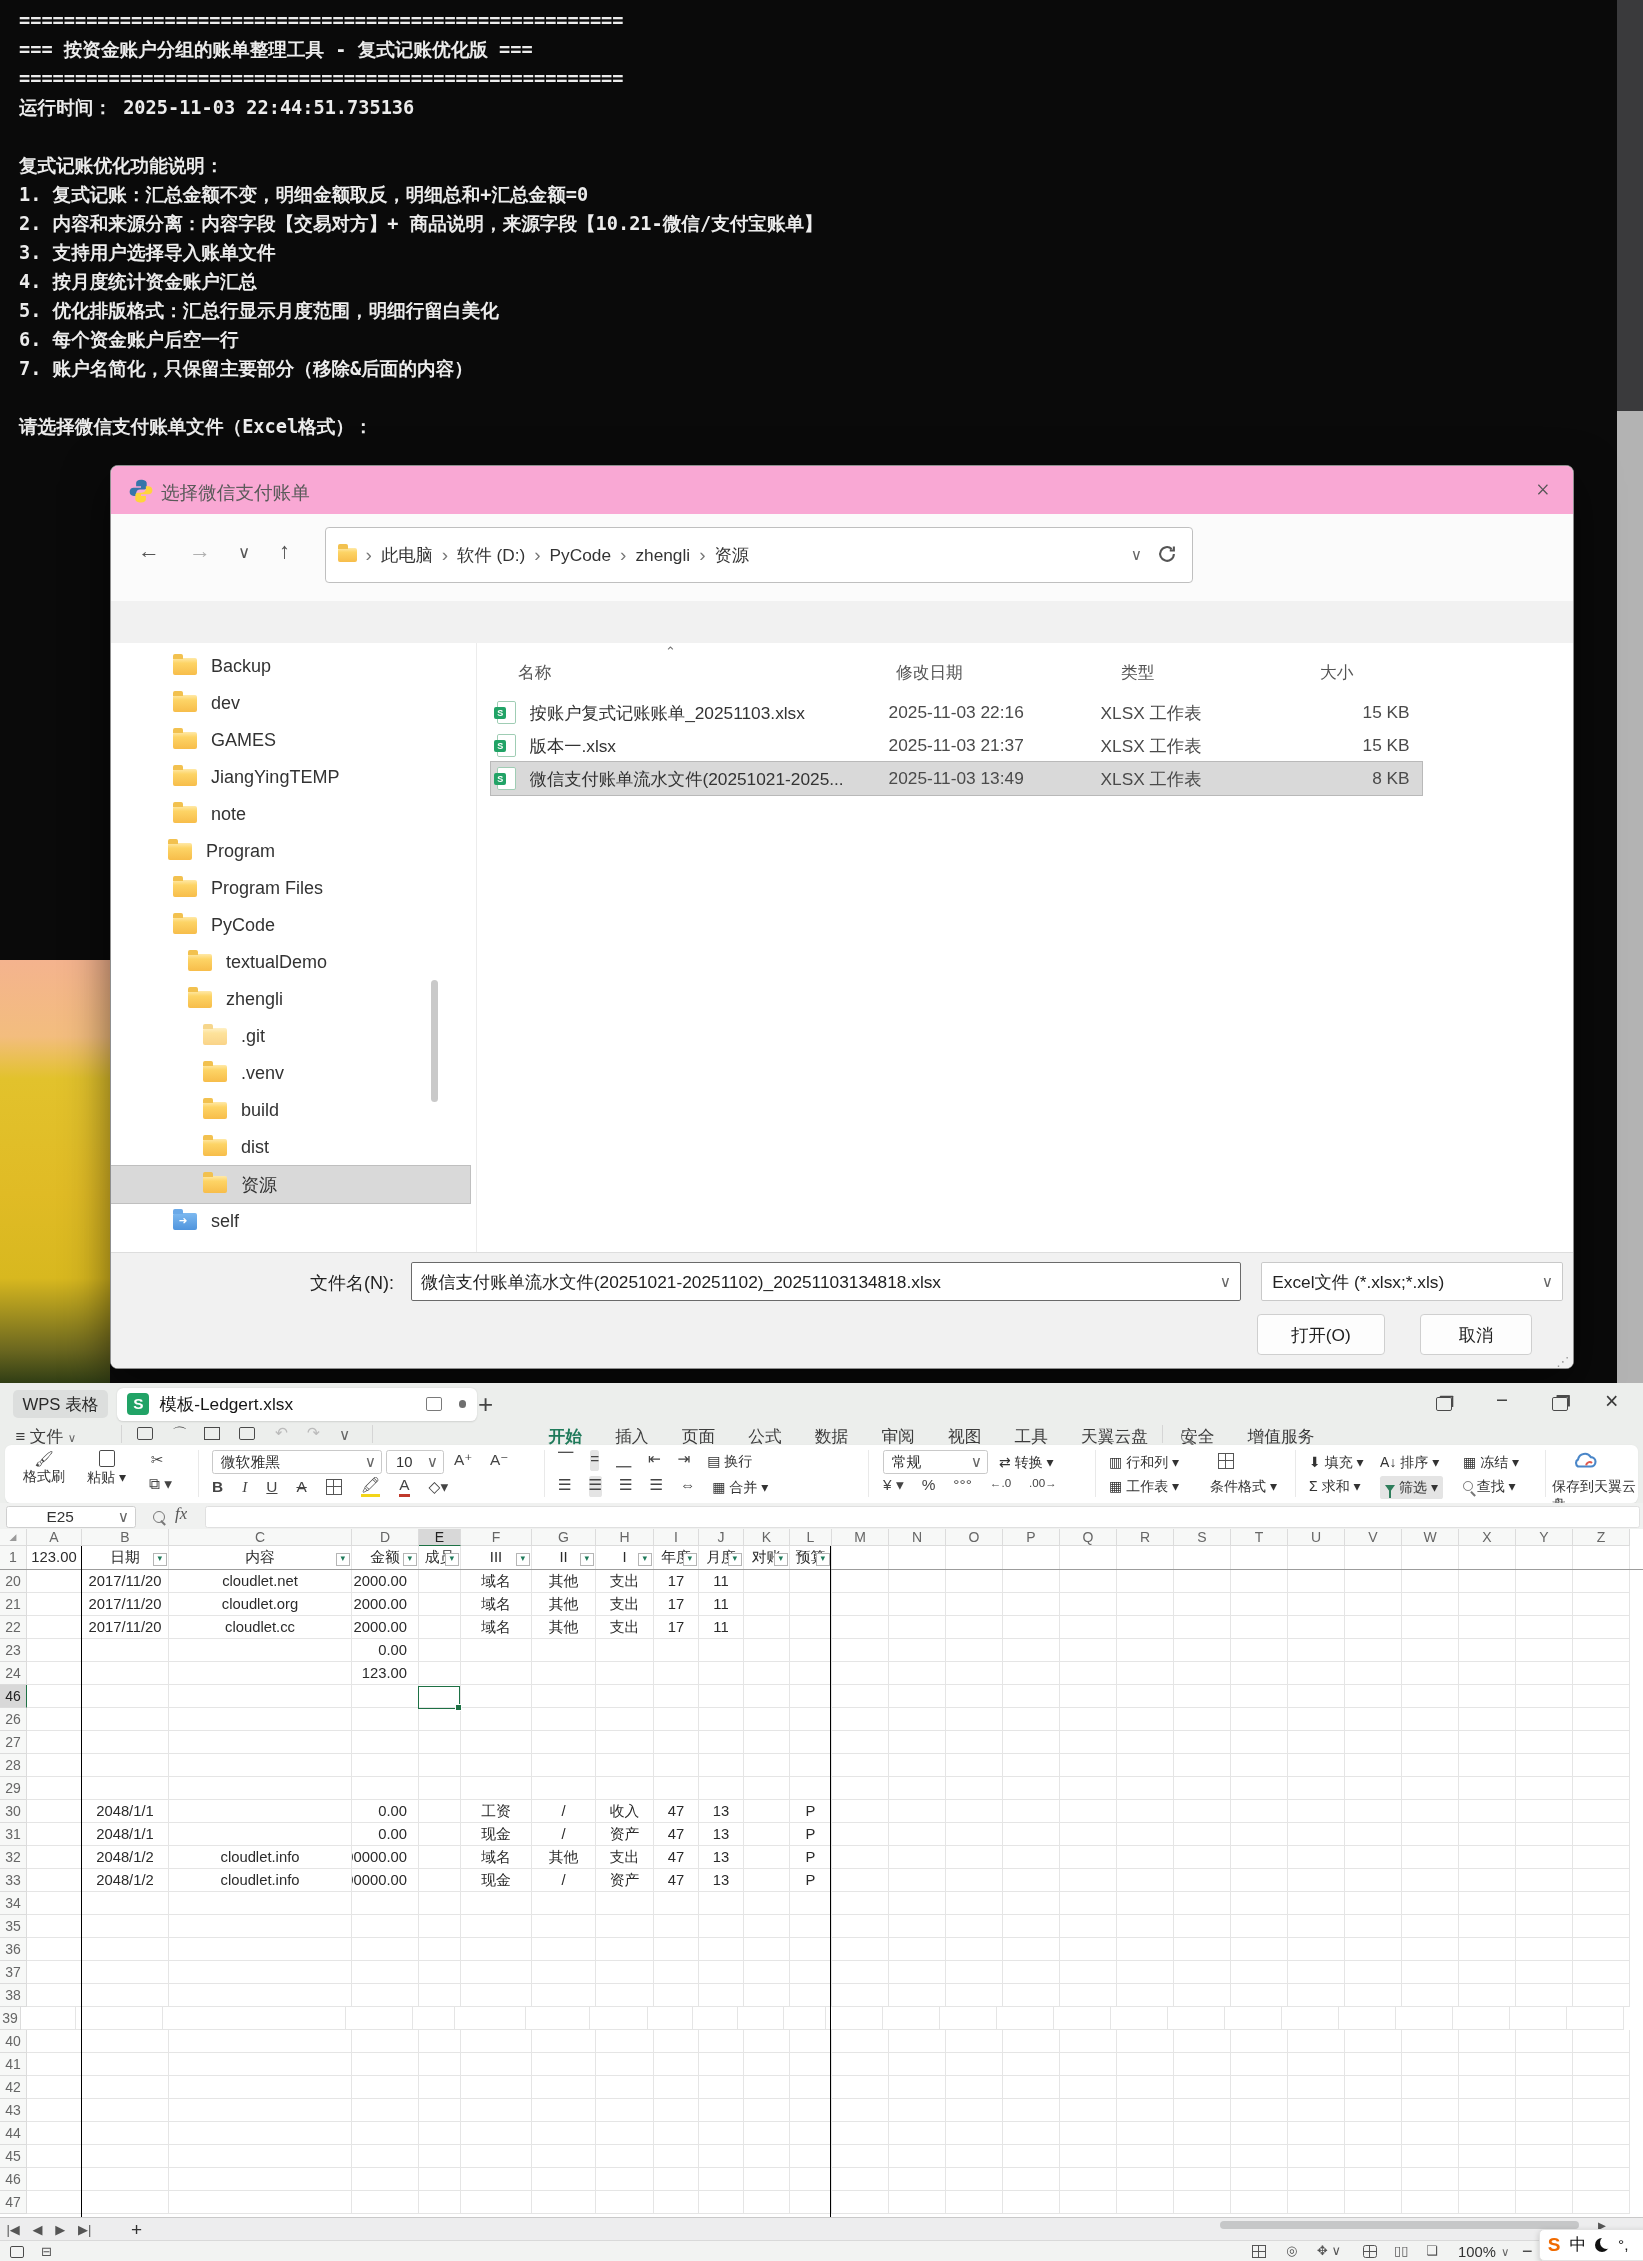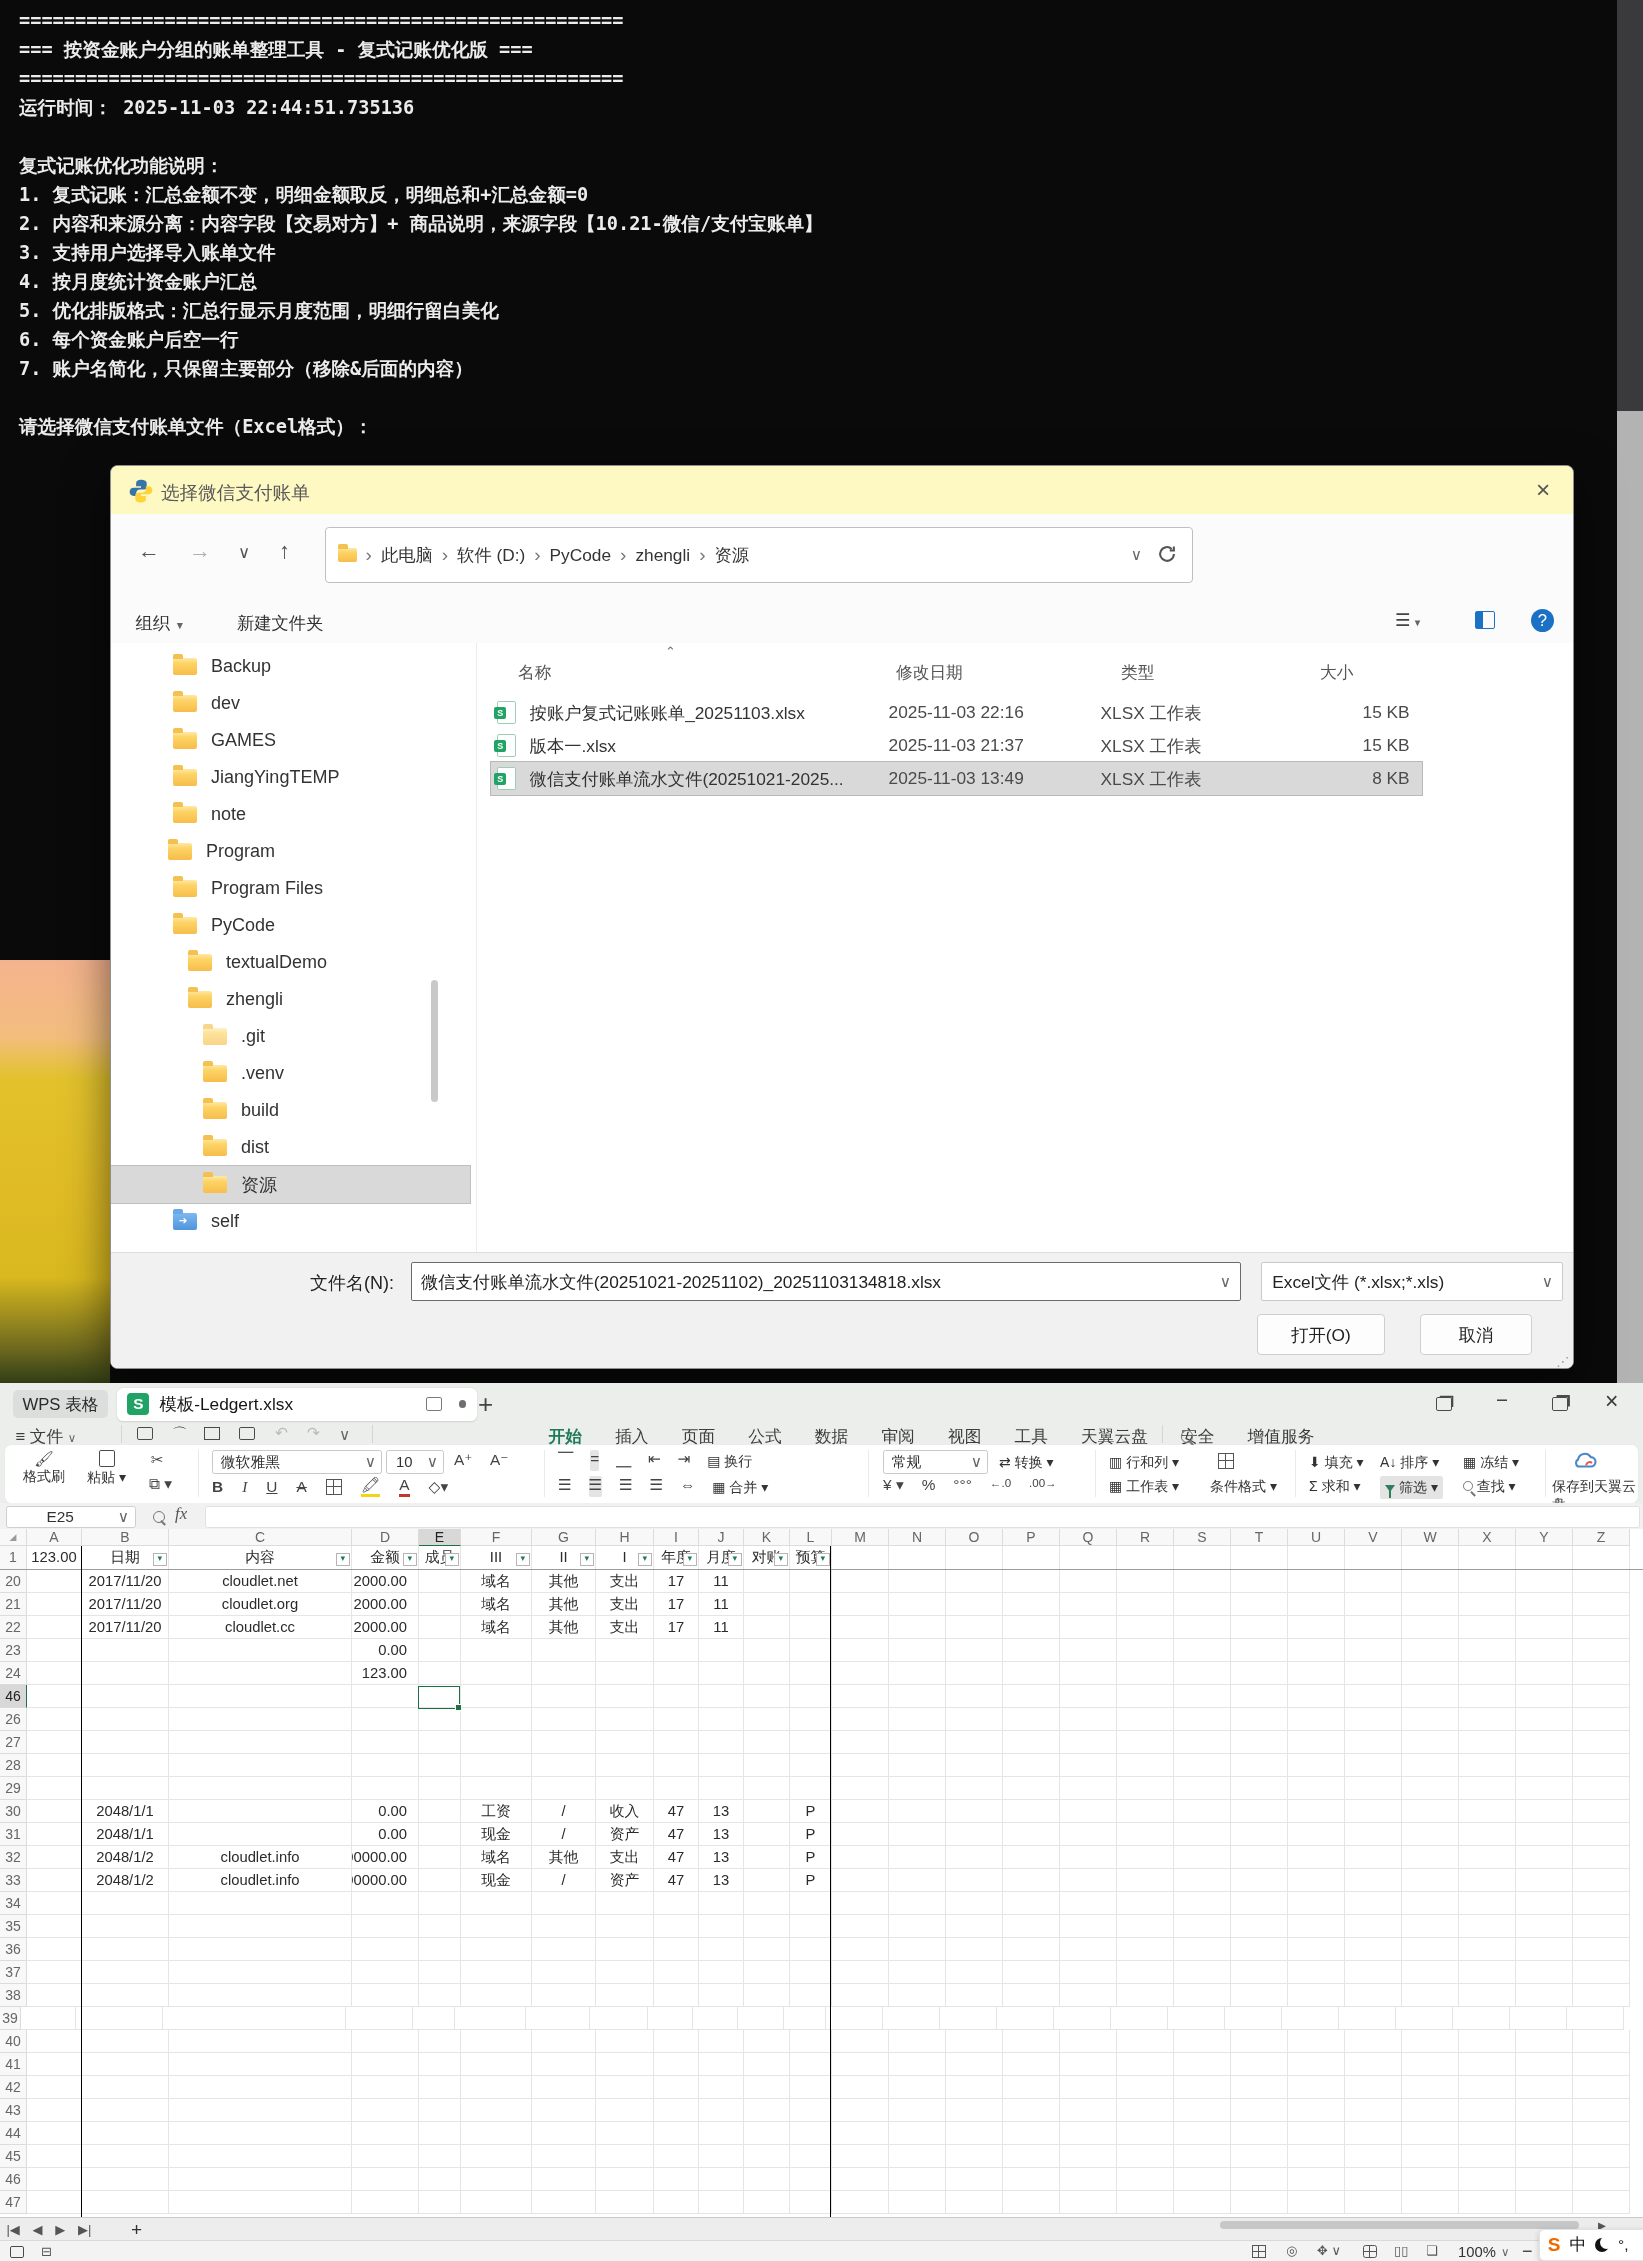--- a/index.html
+++ b/index.html
@@ -10,21 +10,21 @@
   #terminal{left:0;top:0;width:1617px;height:1383px;background:#0a0a0a;}
   #term-text{left:19px;top:6.4px;font-family:"DejaVu Sans Mono","Liberation Mono",monospace;
              font-weight:bold;color:#ececec;font-size:18.6px;line-height:29px;white-space:pre;}
   #sunset{left:0;top:960px;width:110px;height:424px;
           background:linear-gradient(#f4b38e 0%,#f3bd7e 18%,#e2c22c 28%,#e0bb25 55%,#d8b81f 75%,#6b671f 92%,#2e3c14 100%);}
   #right-strip-top{left:1617px;top:0;width:26px;height:411px;background:#3a3a3c;}
   #right-strip{left:1617px;top:411px;width:26px;height:972px;background:#b3b3b3;}
   
   #dialog{left:110px;top:465px;width:1462px;height:902px;background:#f1f1f1;border:0.6px solid #8f8f8f;
           border-radius:7.7px;box-shadow:0 15.4px 45px rgba(0,0,0,.55);overflow:hidden;}
-  .dlg-title{left:0;top:0;width:100%;height:48px;background:#fef9c3;border-bottom:0.6px solid #ededed;}
+  .dlg-title{left:0;top:0;width:100%;height:48px;background:#f9a8d4;border-bottom:0.6px solid #ededed;font-family:Liberation Serif, serif;}
   .dlg-title-text{left:50px;top:14px;font-size:18.6px;color:#5a5a5a;}
   .dlg-close{left:1418px;top:10.3px;width:28px;height:28px;font-size:24.4px;color:#555;text-align:center;line-height:27px;}
   .navbar{left:0;top:48px;width:100%;height:87px;background:#fbfbfb;}
   .nav-ico{font-size:22px;color:#555;top:24.4px;}
   .addrbar{left:214px;top:13px;width:866px;height:54px;background:#fff;border:0.6px solid #bfbfbf;border-radius:3.9px;}
   .crumb{font-size:17.3px;color:#333;}
   .crumb-sep{font-size:19px;color:#777;padding:0 9px;}
   .searchbox{left:1141px;top:13px;width:318px;height:54px;background:#fff;border:0.6px solid #bfbfbf;border-radius:3.9px;}
   .dlg-toolbar{left:0;top:135px;width:100%;height:42px;background:#fbfbfb;border-bottom:0.6px solid #e2e2e2;font-size:17.3px;color:#333;}
   .dlg-content{left:0;top:177px;width:100%;height:1075px;background:#fff;}
@@ -134,31 +134,20 @@
           <span class="fld" style="width:19px;height:14.8px;"></span>
           <span id="crumbs"><span class="crumb-sep">›</span><span class="crumb">此电脑</span><span class="crumb-sep">›</span><span class="crumb">软件 (D:)</span><span class="crumb-sep">›</span><span class="crumb">PyCode</span><span class="crumb-sep">›</span><span class="crumb">zhengli</span><span class="crumb-sep">›</span><span class="crumb">资源</span></span>
         </div>
         <span class="abs chev" style="right:50px;top:18px;">∨</span>
         <svg class="abs" style="right:14px;top:15.4px;" width="22" height="22" viewBox="0 0 16 16">
           <path d="M13 8a5 5 0 1 1-1.6-3.7M13 2.5v3h-3" stroke="#555" fill="none" stroke-width="1.5"></path>
         </svg>
       </div>
     </div>
 
-    <div class="abs dlg-toolbar">
-      <span class="abs" style="left:24.4px;top:10.3px;">
-        <span>组织</span> <span class="chev" style="font-size:10.3px;">▼</span>
-      </span>
-      <span class="abs" style="left:126px;top:10.3px;">新建文件夹</span>
-      <span class="abs" style="left:1284px;top:9px;color:#444;letter-spacing:-1.3px;">☰ <span class="chev" style="font-size:9.6px;">▼</span></span>
-      <span class="abs ic-box" style="left:1364px;top:10.3px;border-color:#1b72c4;width:18px;height:15.4px;
-            background:linear-gradient(90deg,#1b72c4 40%,transparent 40%);"></span>
-      <span class="abs" style="left:1420px;top:7.7px;width:23px;height:23px;border-radius:50%;background:#1b72c4;color:#fff;
-            font-size:16.7px;text-align:center;line-height:23px;">?</span>
-    </div>
 
     <div class="abs dlg-content">
 
       <div class="abs" id="treepane" style="left:0;top:5.1px;width:359px;height:603px;">
           <div class="tree-row" style="padding-left: 62px;">
             <div class="fld"></div>
             <div style="padding-left: 14px;">Backup</div>
           </div>
           <div class="tree-row" style="padding-left: 62px;">
             <div class="fld"></div>

